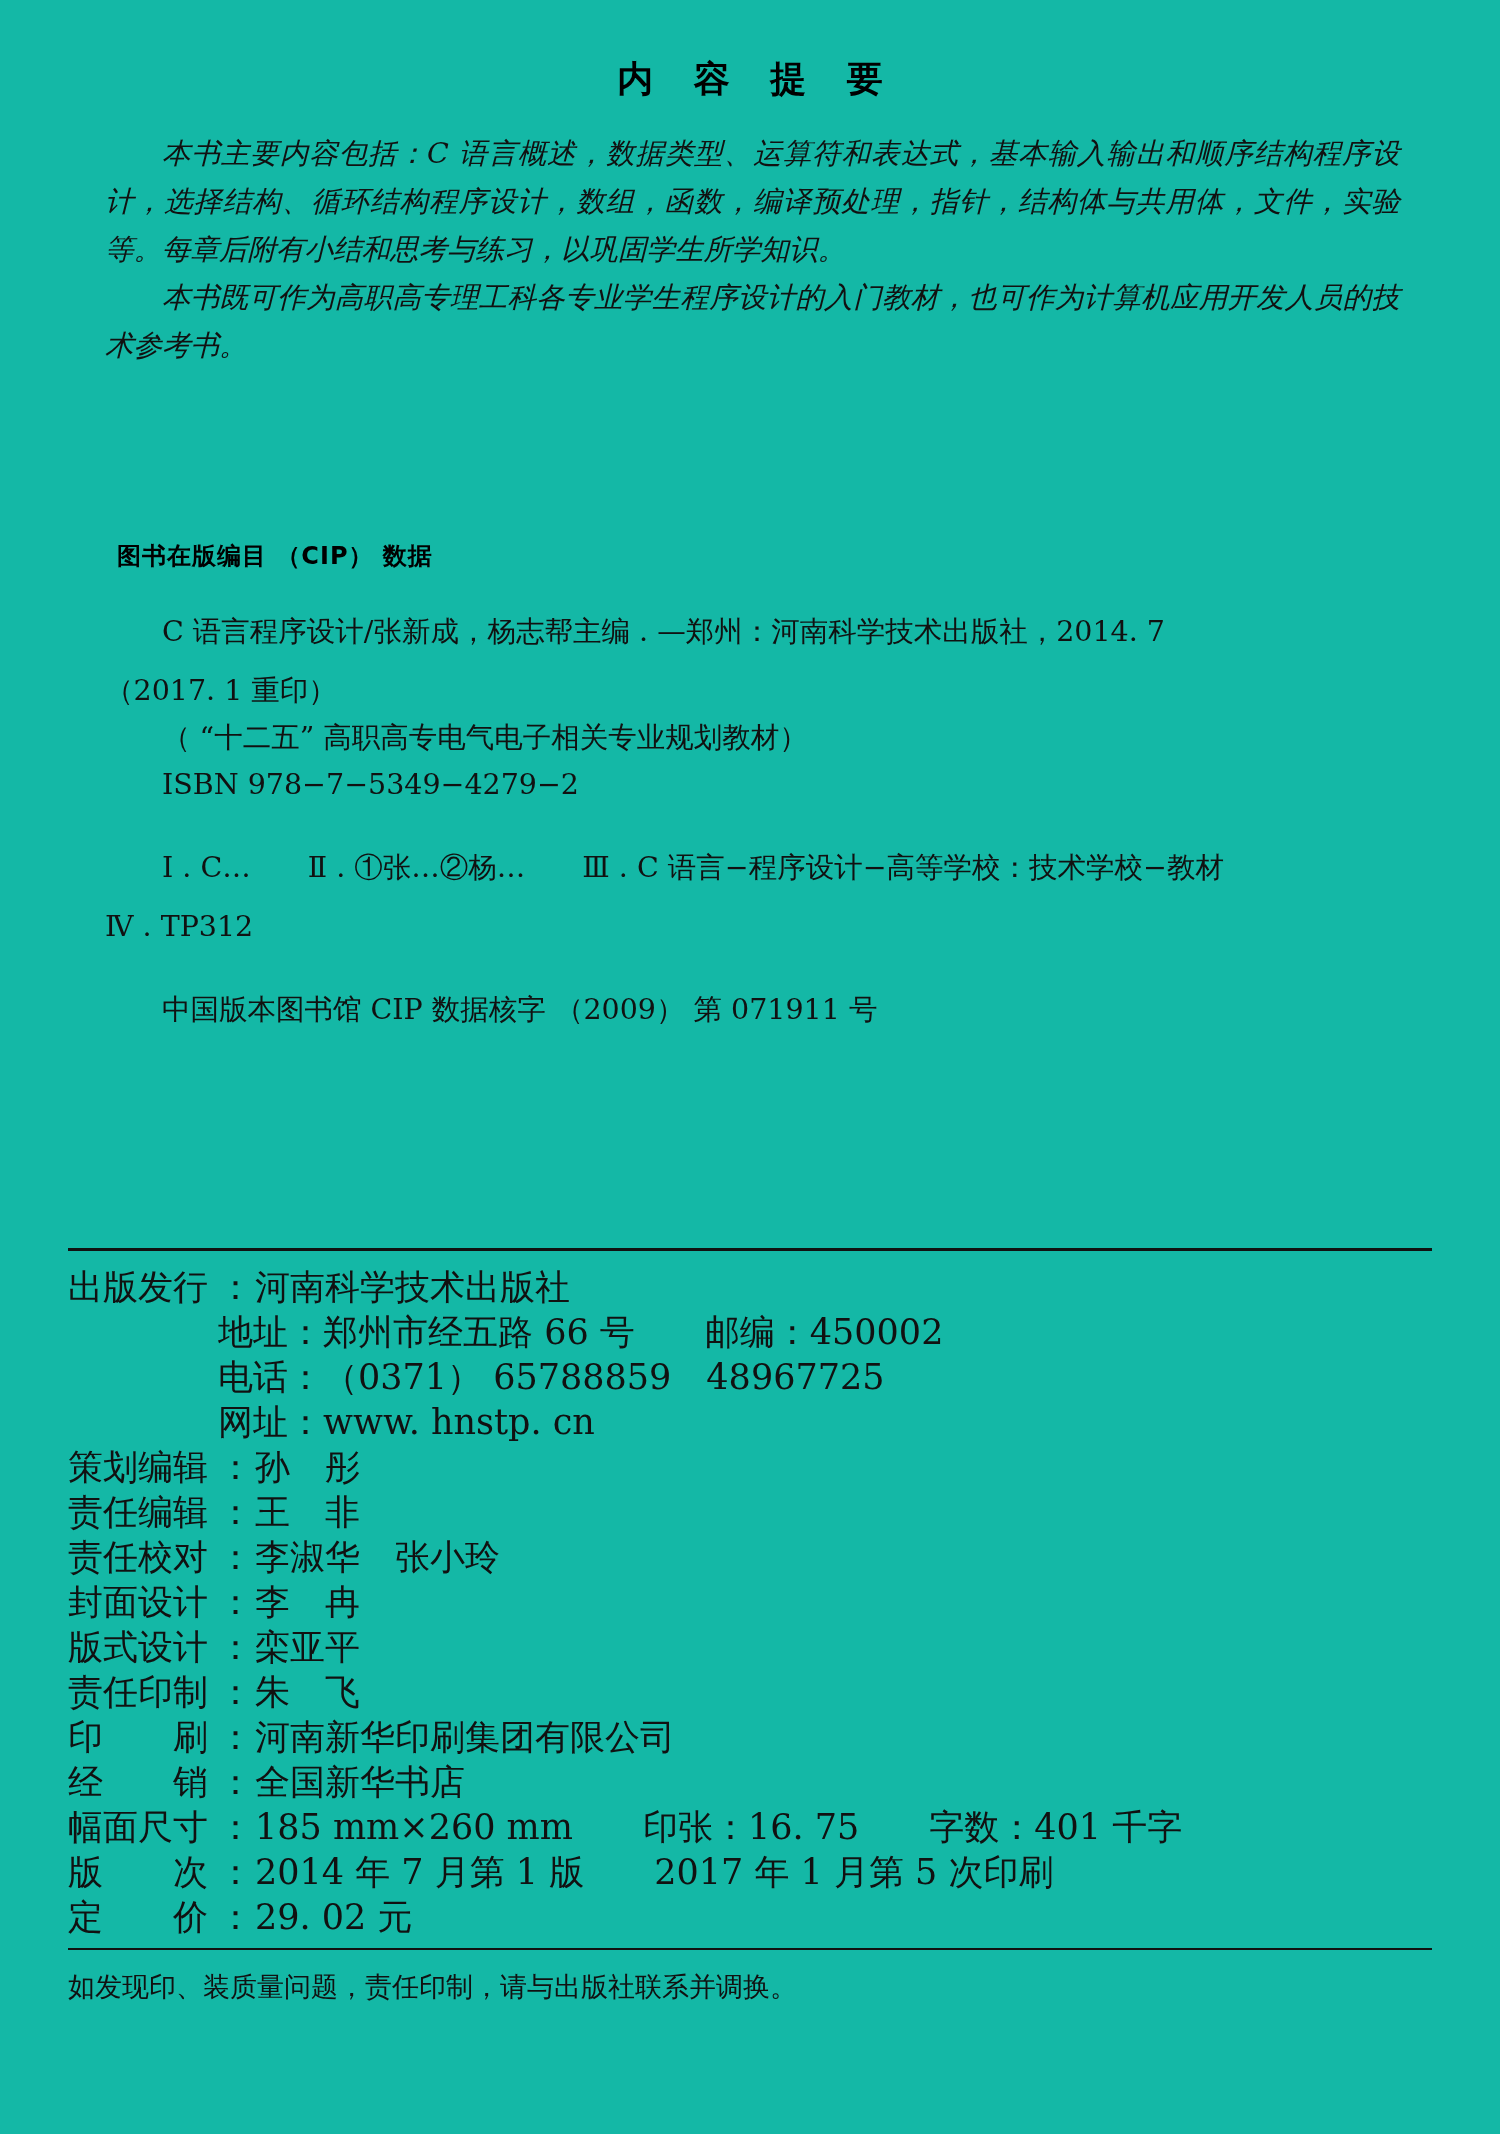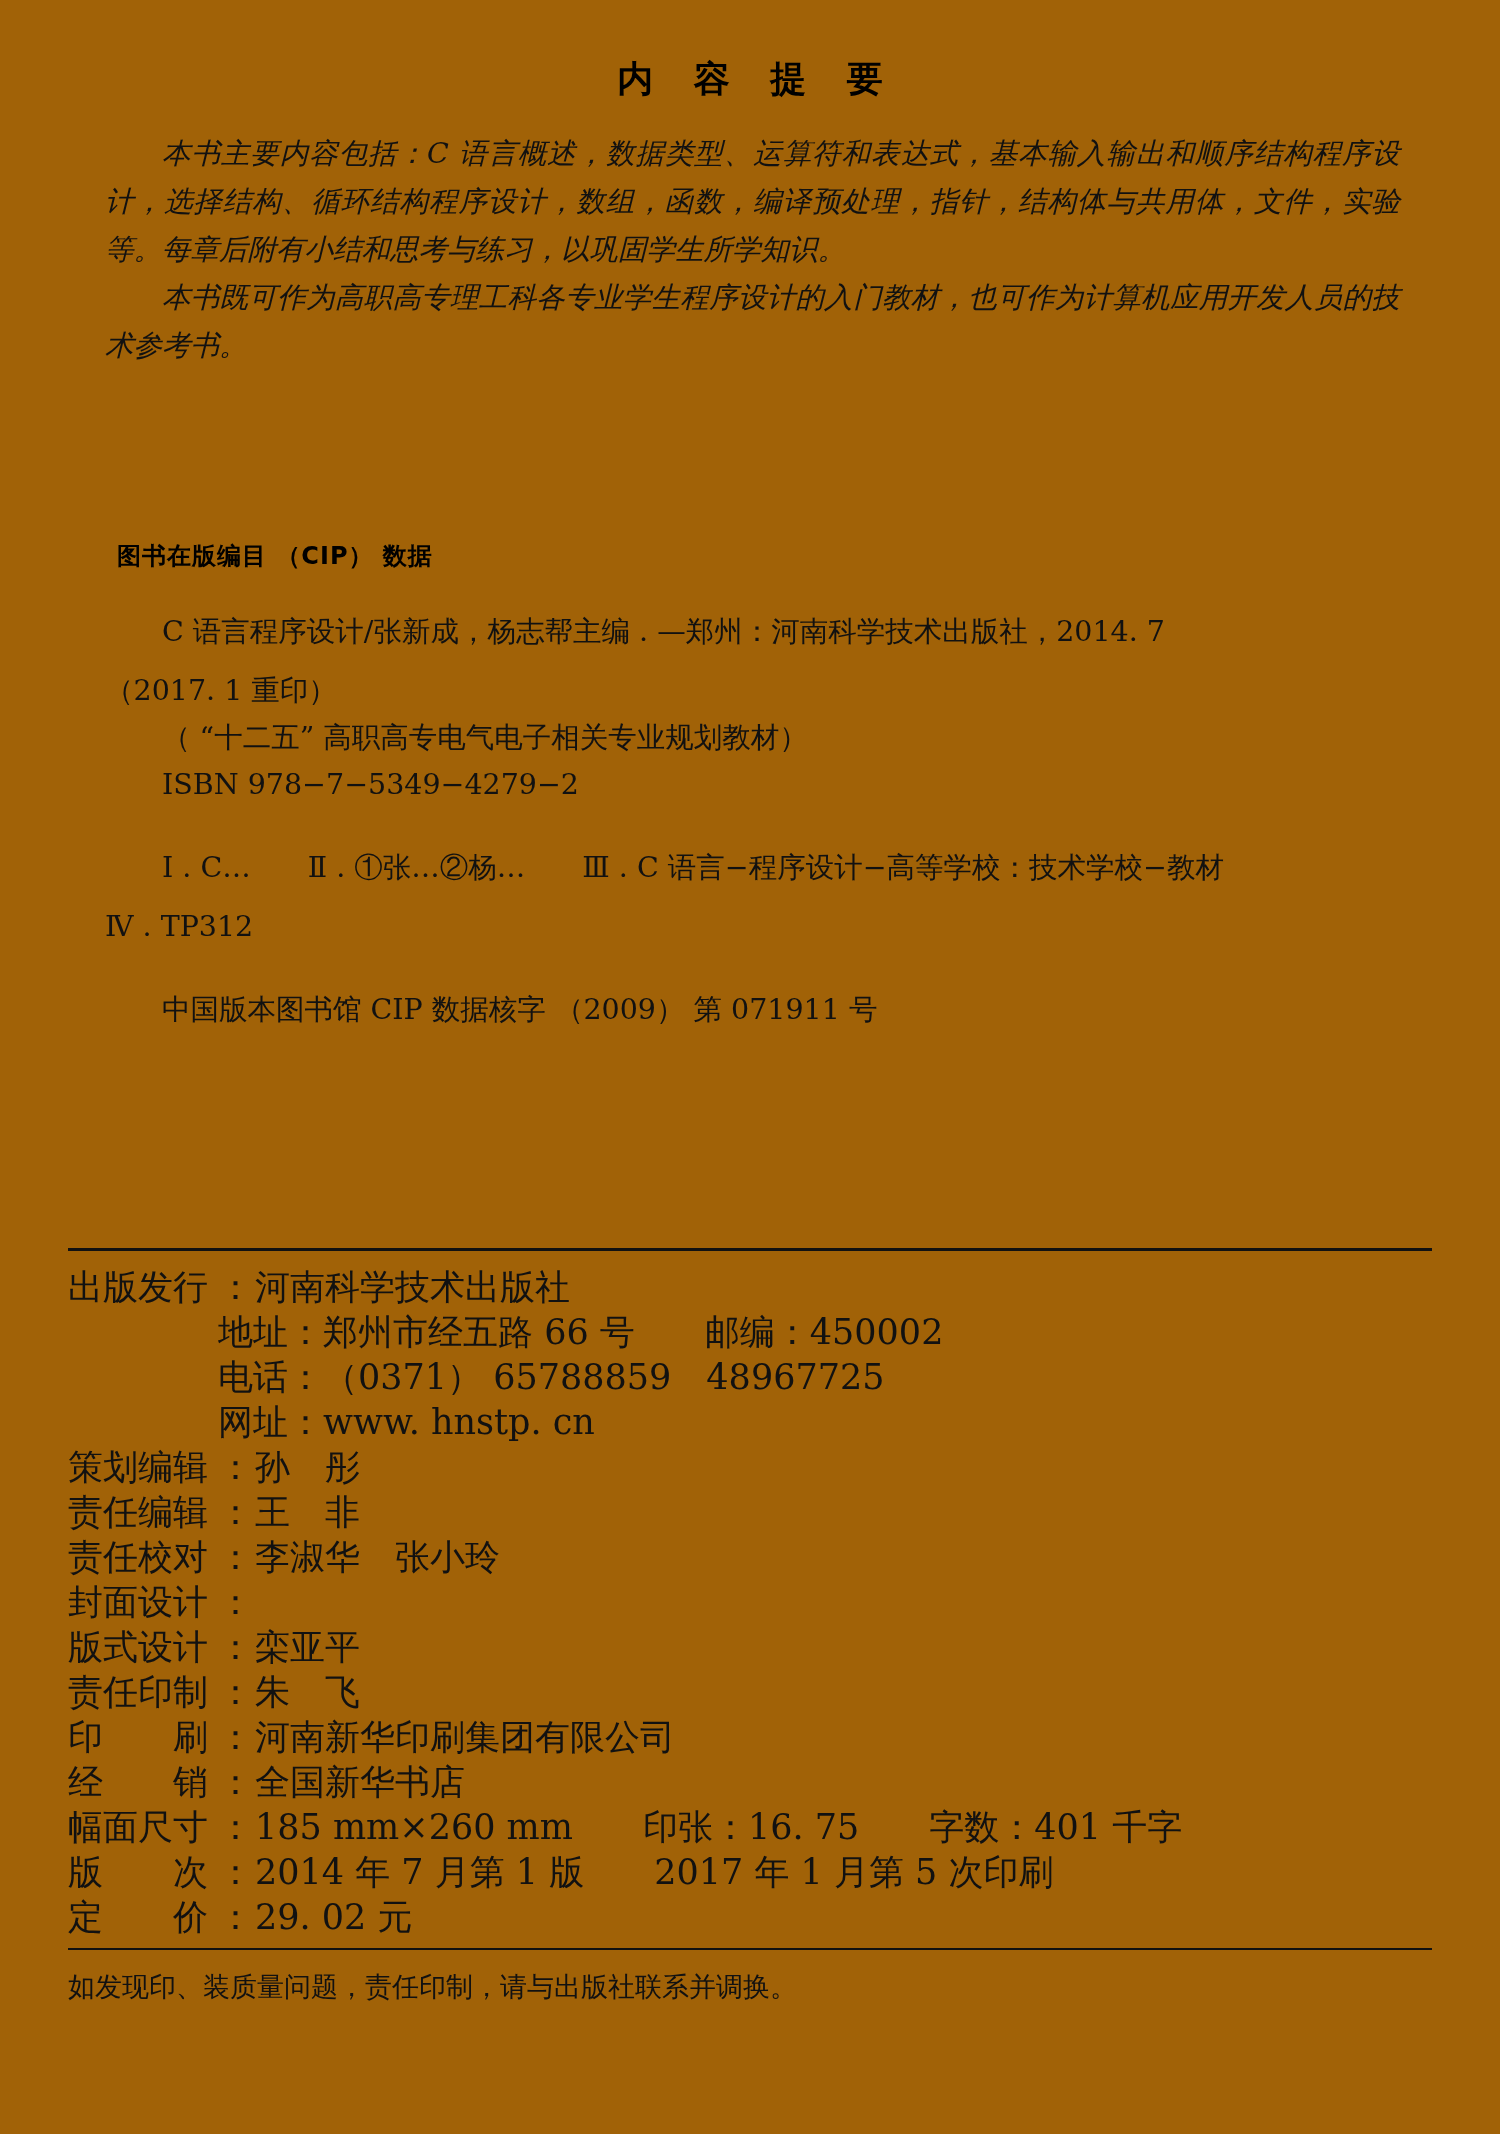--- a/index.html
+++ b/index.html
@@ -19,21 +19,21 @@
     overflow: hidden;
     box-sizing: border-box;
     padding: 0;
   }
   .sheet {
     position: absolute;
     left: 0;
     top: 0;
     width: 1500px;
     height: 2134px;
-    background: #a16207;
+    background: #14b8a6;
   }
   
   .summary-title {
     text-align: center;
     font-family: "DejaVu Sans", "Liberation Sans", sans-serif;
     font-weight: bold;
     font-size: 36px;
     letter-spacing: 14px;
     margin: 0;
     padding-top: 55px;
@@ -209,20 +209,21 @@
 
         <div class="imp-row">
           <span class="imp-label">责任校对</span>
           <span class="imp-colon">：</span>
           <span class="imp-value">李淑华　张小玲</span>
         </div>
 
         <div class="imp-row">
           <span class="imp-label">封面设计</span>
           <span class="imp-colon">：</span>
+          <span class="imp-value">李　冉</span>
         </div>
 
         <div class="imp-row">
           <span class="imp-label">版式设计</span>
           <span class="imp-colon">：</span>
           <span class="imp-value">栾亚平</span>
         </div>
 
         <div class="imp-row">
           <span class="imp-label">责任印制</span>

